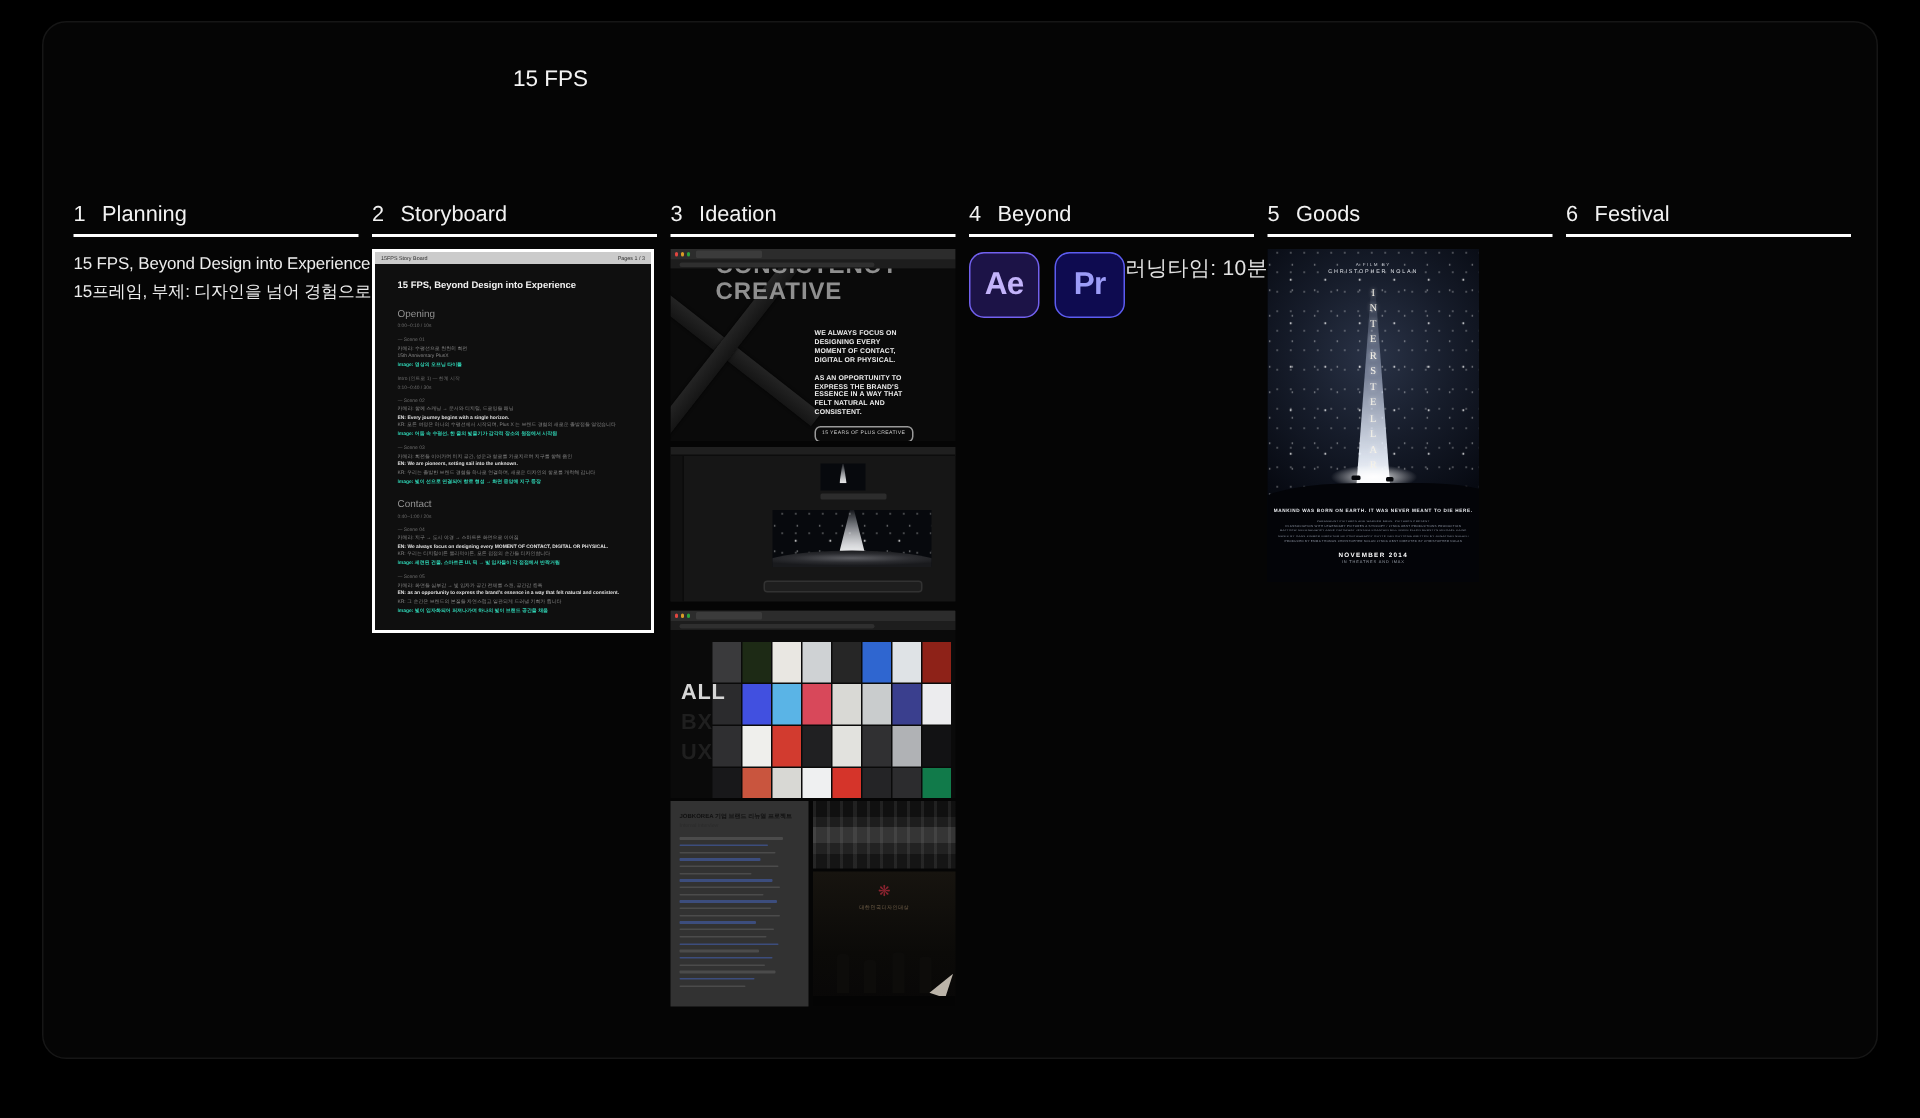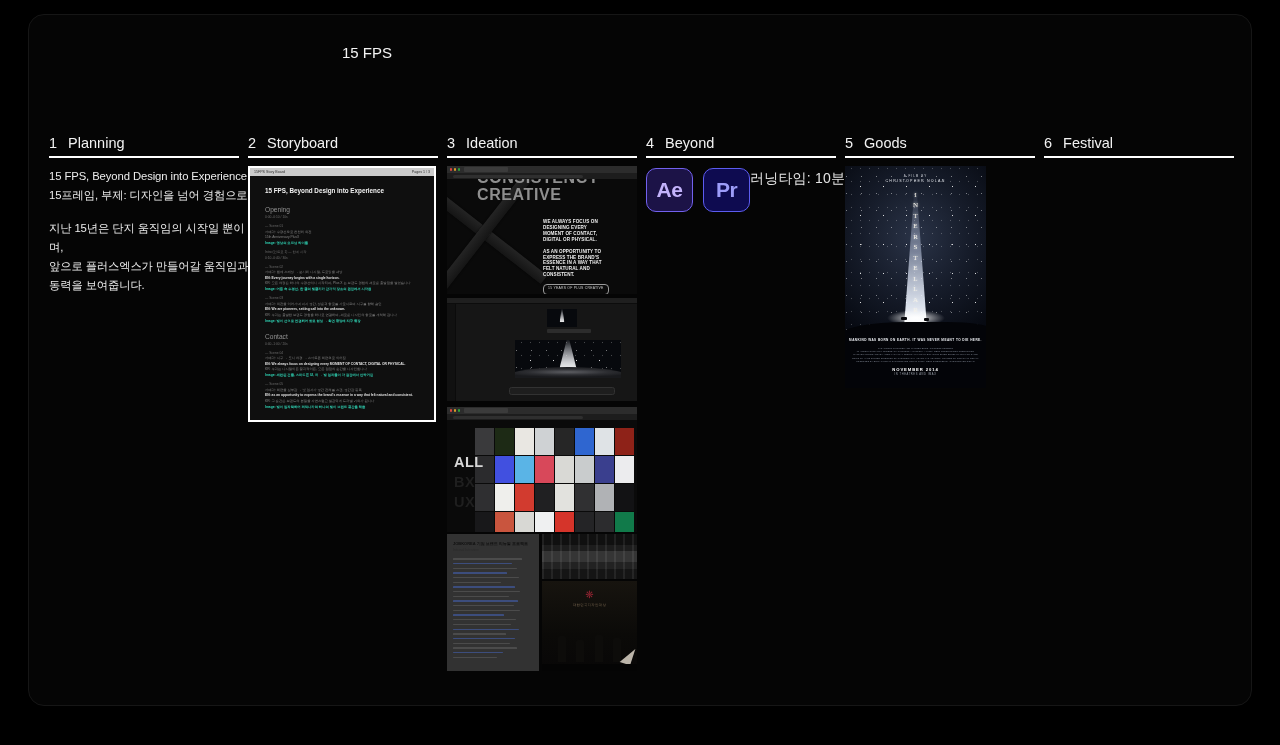--- a/index.html
+++ b/index.html
@@ -162,23 +162,20 @@
     <section class="col">
       <header class="col-h">
         <span class="col-num">1</span>
         <span class="col-label">Planning</span>
       </header>
       <div class="col-rule"></div>
       <div class="planning">
 
       <p class="pl-p">15 FPS, Beyond Design into Experience
 15프레임, 부제: 디자인을 넘어 경험으로</p>
-          <p class="pl-p">지난 15년은 단지 움직임의 시작일 뿐이며,
-앞으로 플러스엑스가 만들어갈 움직임과
-동력을 보여줍니다.</p>
         </div>
     </section>
 
     <section class="col">
       <header class="col-h">
         <span class="col-num">2</span>
         <span class="col-label">Storyboard</span>
       </header>
       <div class="col-rule"></div>
       <figure class="sb-thumb">

